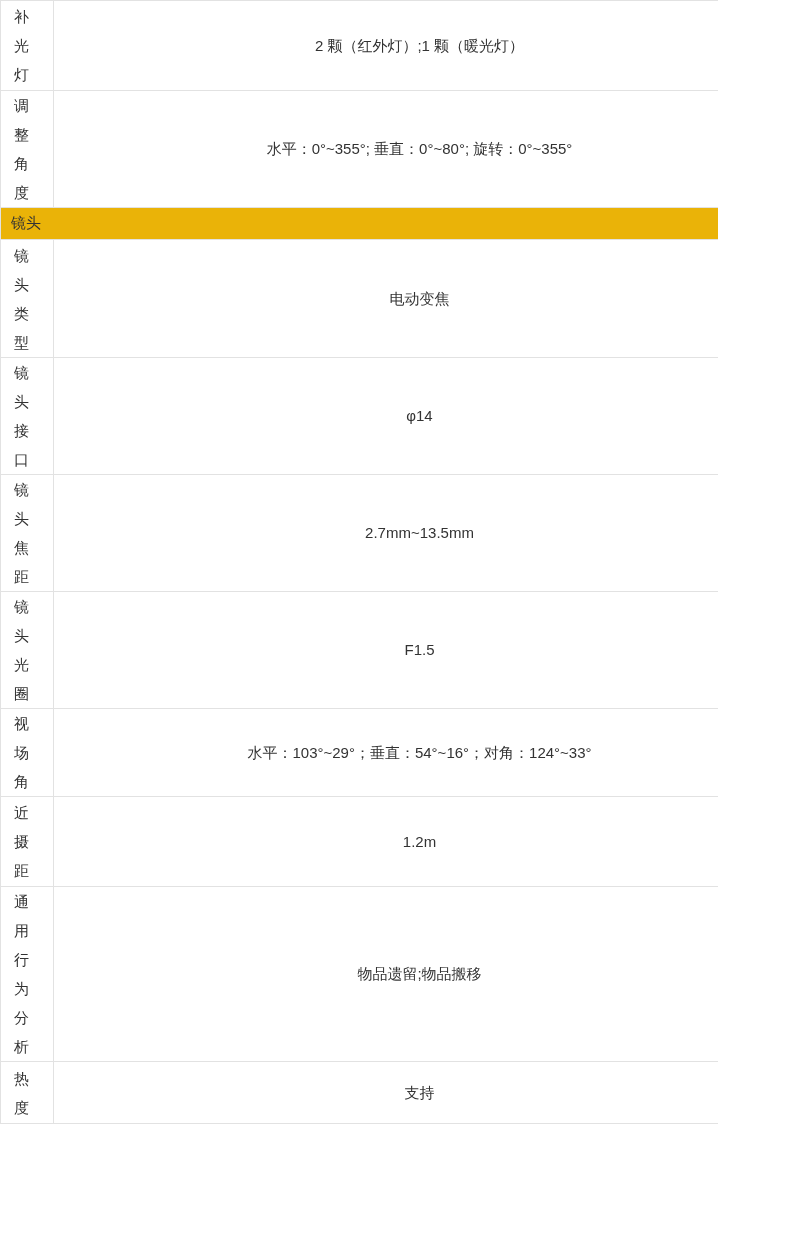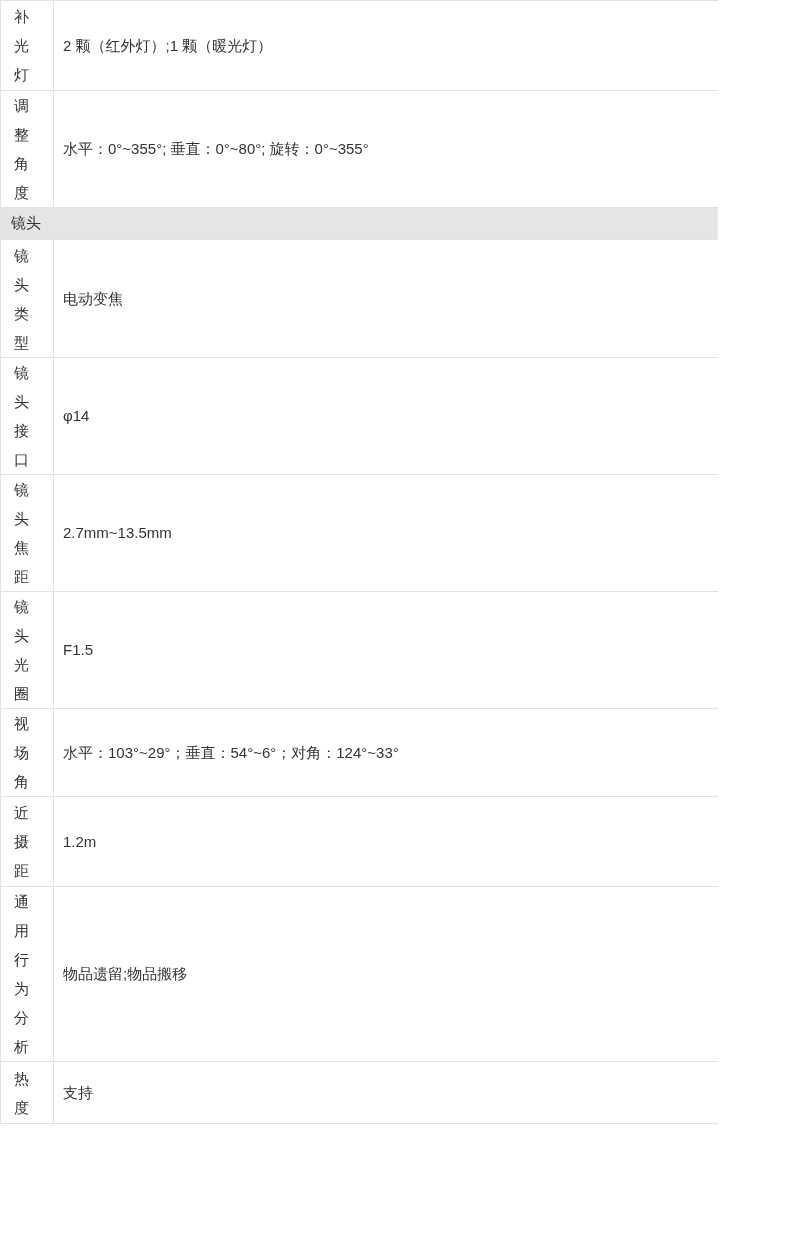--- a/index.html
+++ b/index.html
@@ -35,24 +35,25 @@
     display: block;
     width: 16px;
     word-break: break-all;
     line-height: 29px;
   }
 
   td.value-cell {
     padding-left: 9px;
     padding-right: 8px;
     line-height: 28px;
+    text-align: center;
   }
 
   tr.section-row td {
-    background: #e5e5e5;
+    background: #eab308;
     padding-left: 10px;
     font-size: 15px;
     color: #333333;
   }
 
   
   .h90  { height: 90px;  }
   .h115 { height: 115px; }
   .h32  { height: 32px;  }
   .h118 { height: 118px; }
@@ -108,21 +109,21 @@
       <tr class="spec-row h113">
         <td class="label-cell">
             <span class="vtext">镜头光圈</span>
           </td>
         <td class="value-cell">F1.5</td>
       </tr>
       <tr class="spec-row h85">
         <td class="label-cell">
             <span class="vtext">视场角</span>
           </td>
-        <td class="value-cell">水平：103°~29°；垂直：54°~6°；对角：124°~33°</td>
+        <td class="value-cell">水平：103°~29°；垂直：54°~16°；对角：124°~33°</td>
       </tr>
       <tr class="spec-row h90">
         <td class="label-cell">
             <span class="vtext">近摄距</span>
           </td>
         <td class="value-cell">1.2m</td>
       </tr>
       <tr class="spec-row h171">
         <td class="label-cell">
             <span class="vtext">通用行为分析</span>

